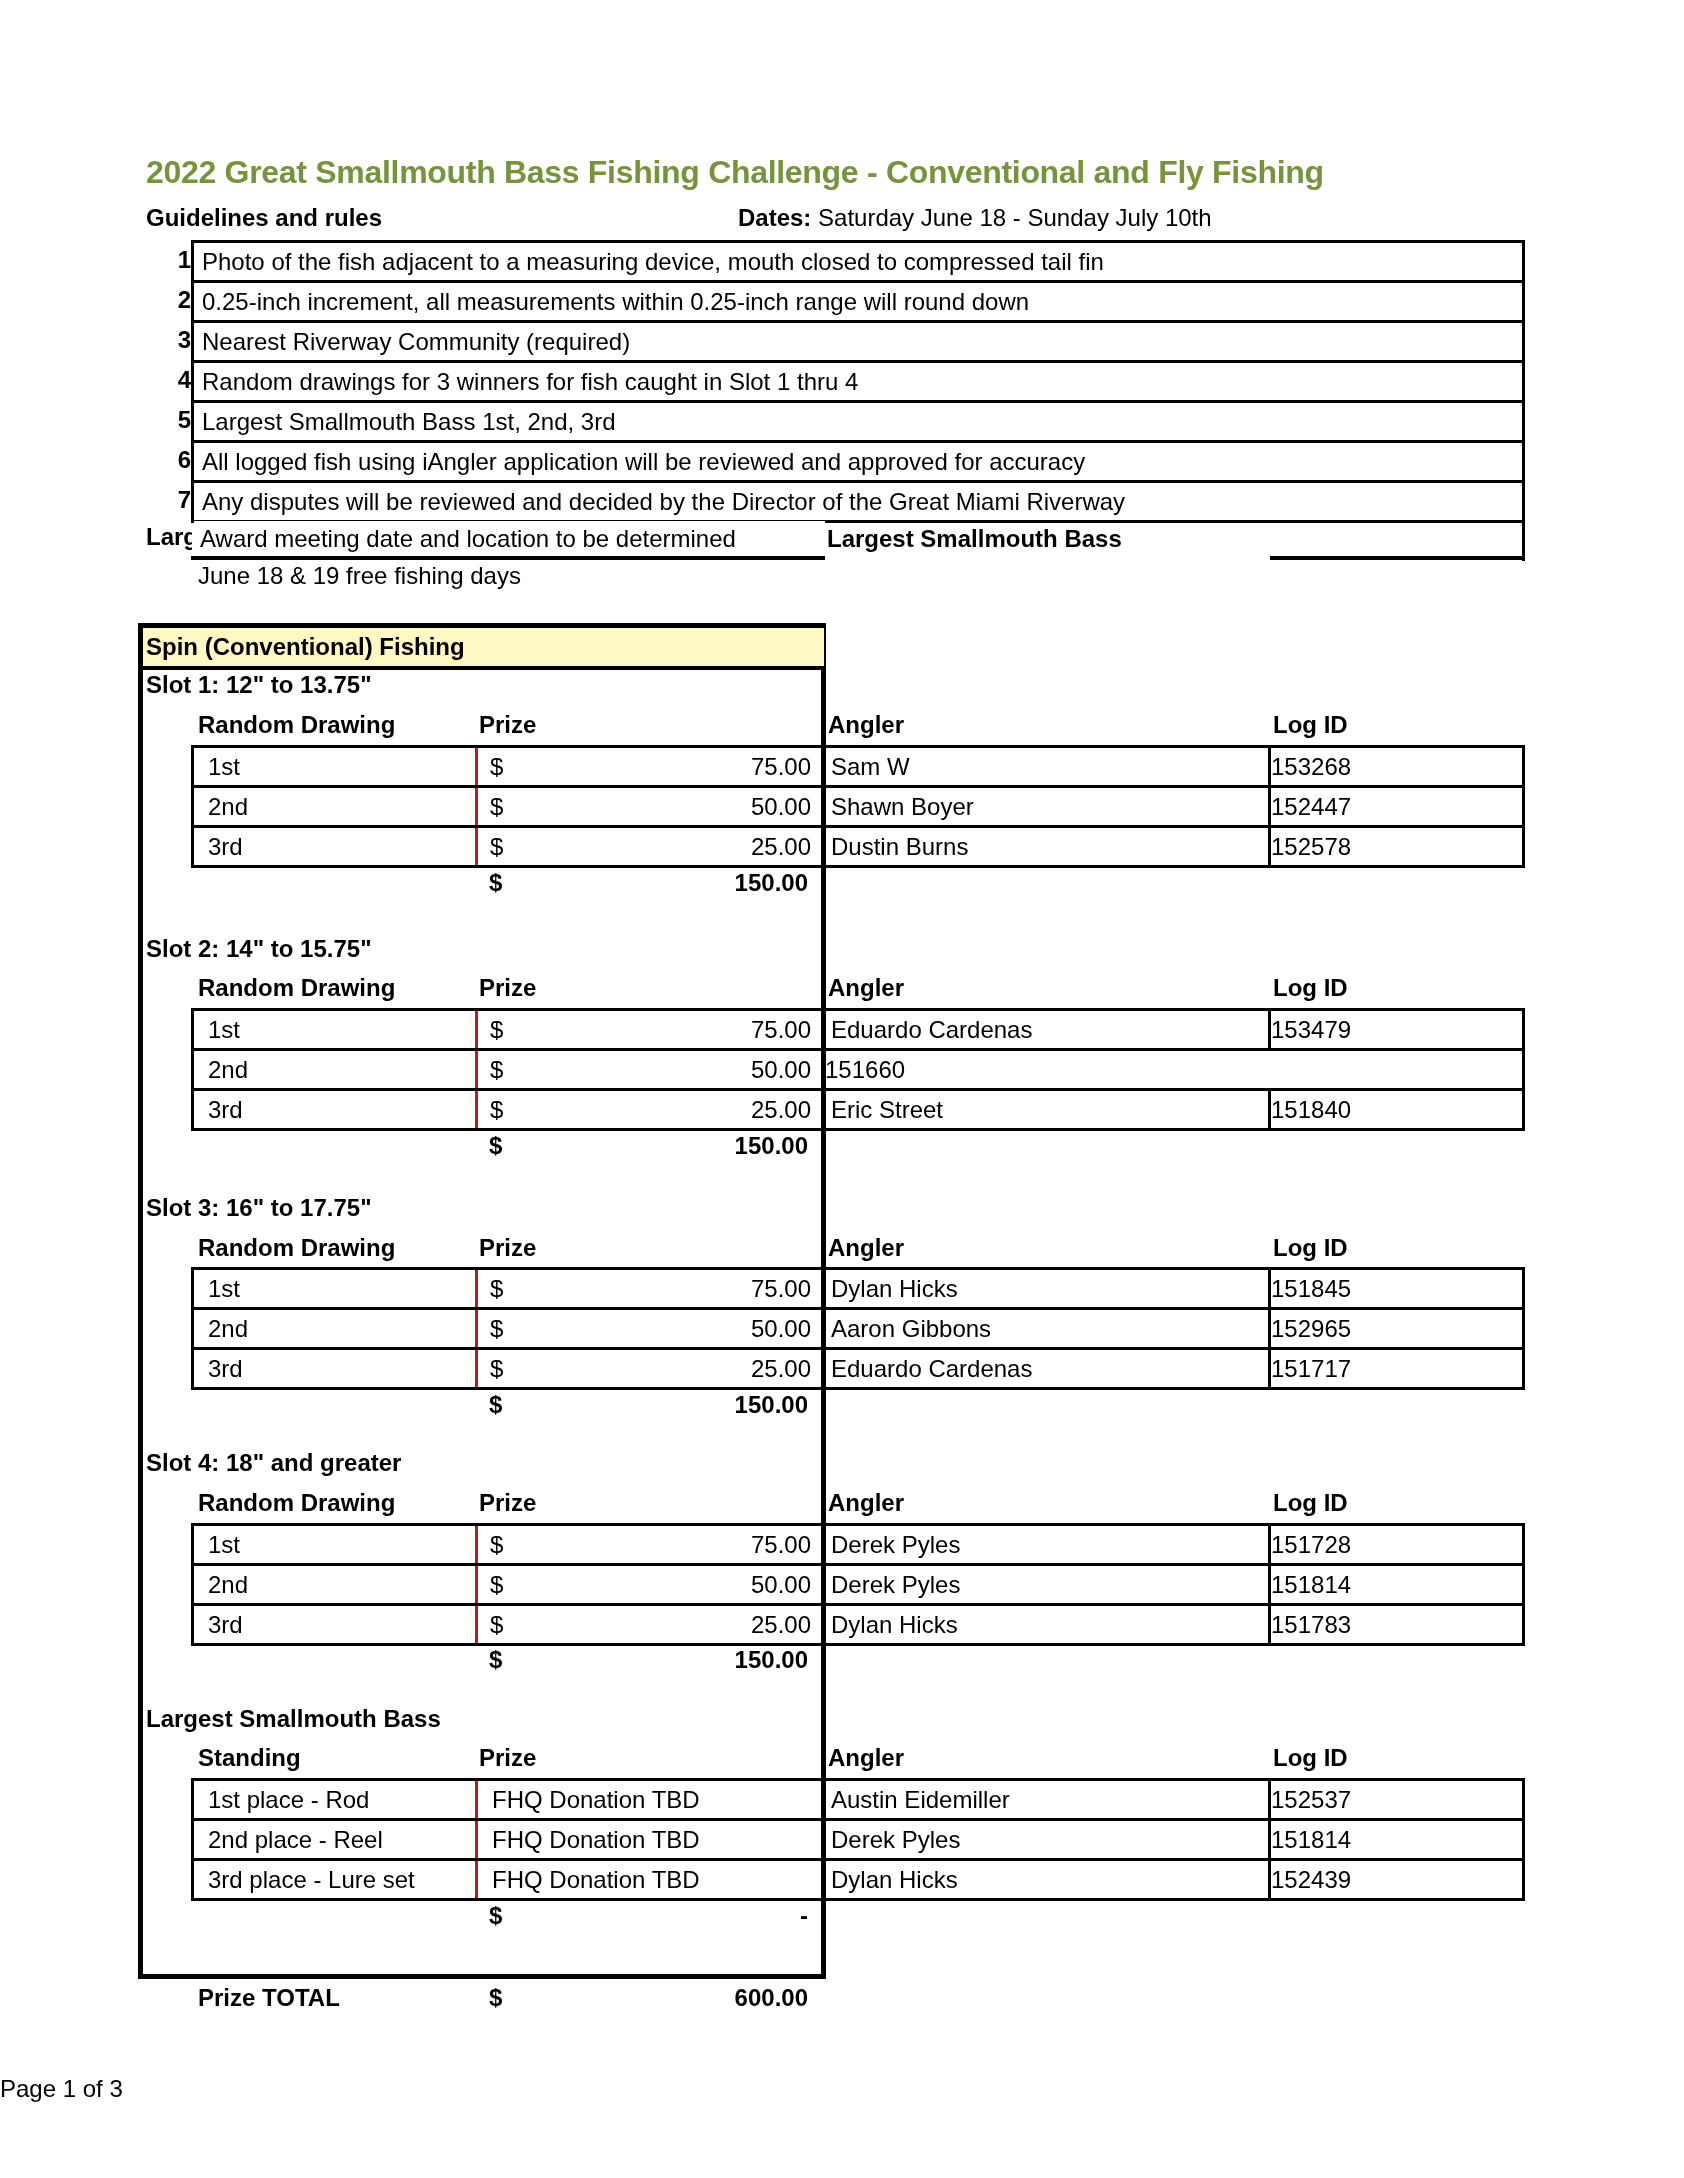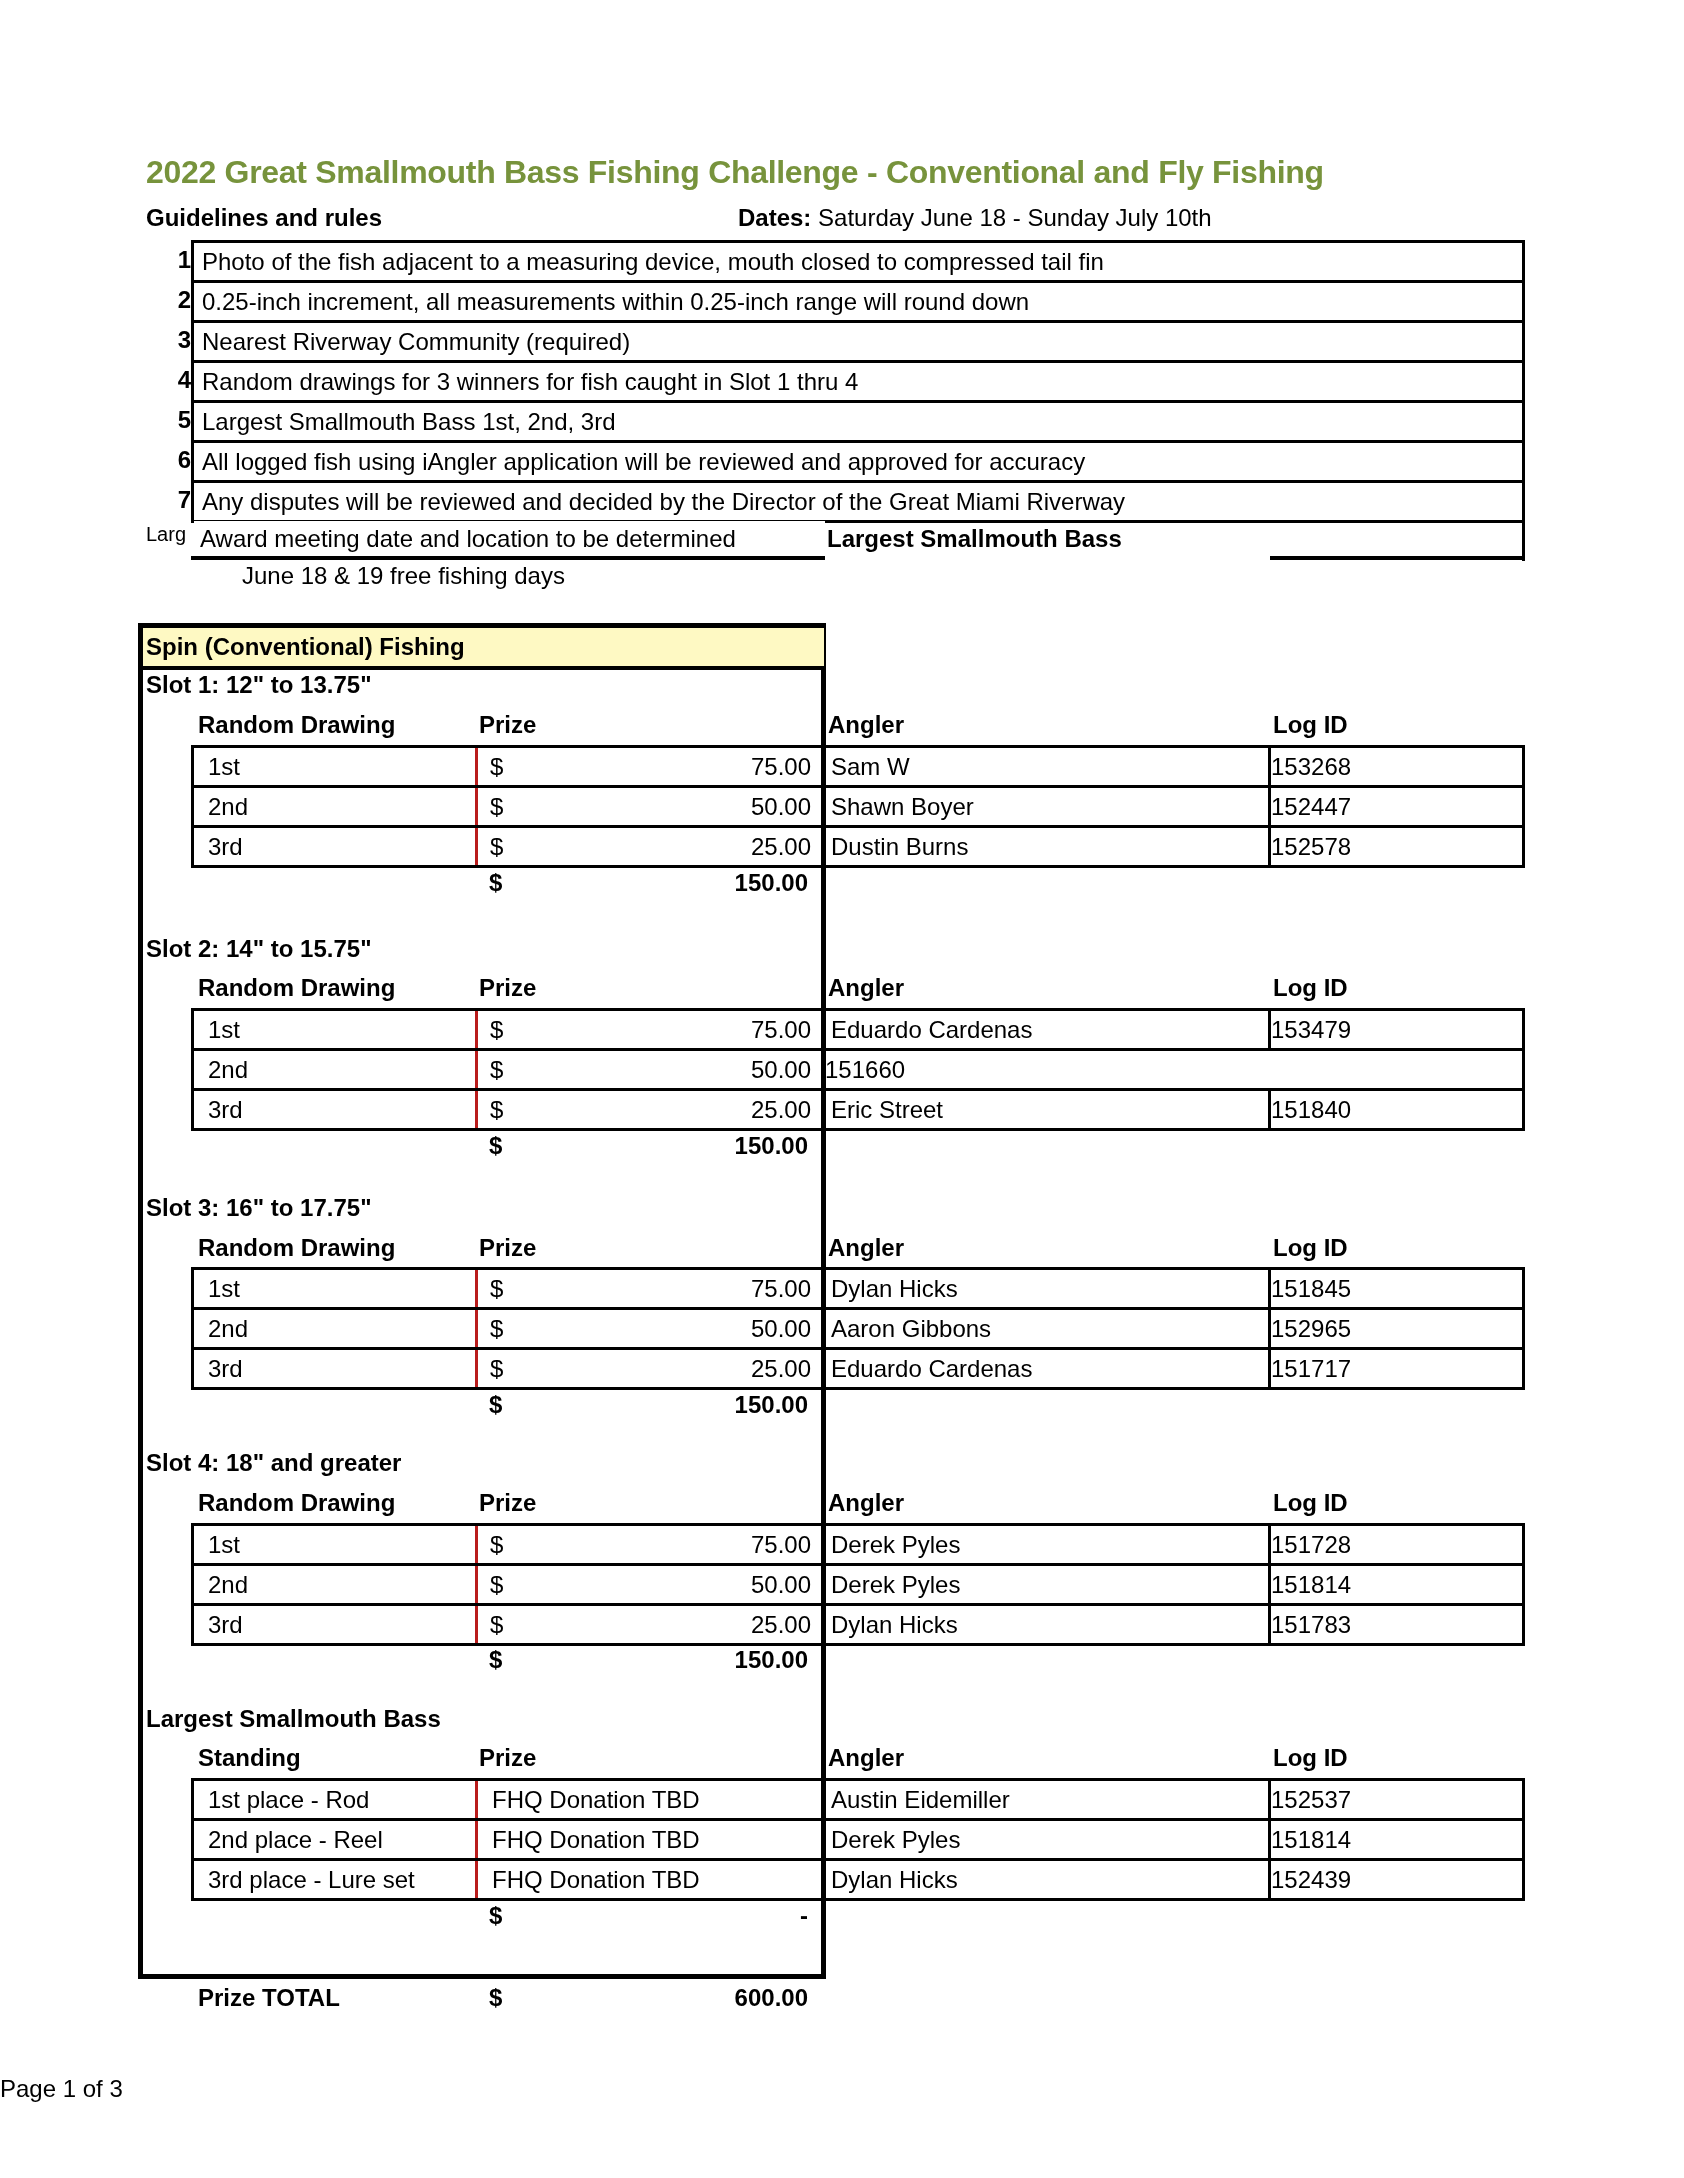--- a/index.html
+++ b/index.html
@@ -10,24 +10,24 @@
   .guidelines { left:146px; top:204px; font-size:24px; font-weight:bold; white-space:nowrap; }
   .dates { left:738px; top:204px; font-size:24px; white-space:nowrap; }
   .dates b { font-weight:bold; }
   .rules-nums { left:149px; top:240px; width:42px; }
   .rule-num { height:40px; line-height:40px; font-size:24px; font-weight:bold; text-align:right; }
   .rules-box { left:191px; top:240px; width:1334px; border:3px solid #000; border-bottom:none; box-sizing:border-box; }
   .rule-row { height:40px; line-height:38px; font-size:24px; border-bottom:3px solid #000; padding-left:8px; box-sizing:border-box; white-space:nowrap; overflow:hidden; }
   .rules-bottom-a { left:191px; top:556px; width:634px; height:4px; background:#000; }
   .rules-bottom-b { left:1270px; top:556px; width:254px; height:4px; background:#000; }
   .rules-right-last { left:1522px; top:521px; width:3px; height:40px; background:#000; }
-  .larg-overlap { left:146px; top:523px; font-size:20px; font-weight:normal; width:46px; overflow:hidden; white-space:nowrap; }
+  .larg-overlap { left:146px; top:523px; font-size:24px; font-weight:bold; width:46px; overflow:hidden; white-space:nowrap; }
   .award-overlay { left:194px; top:521px; width:631px; height:36px; overflow:hidden; white-space:nowrap; font-size:24px; line-height:36px; padding-left:6px; box-sizing:border-box; background:#fff; }
   .largest-overlay { left:827px; top:521px; font-size:24px; line-height:36px; font-weight:bold; white-space:nowrap; }
-  .free-days { left:198px; top:562px; font-size:24px; white-space:nowrap;margin-left:44px; }
+  .free-days { left:198px; top:562px; font-size:24px; white-space:nowrap; }
 
   .spin-box { left:138px; top:623px; width:688px; height:1356px; border:5px solid #000; box-sizing:border-box; }
   .spin-header { left:143px; top:628px; width:678px; height:38px; background:#fef9c3; border-bottom:4px solid #000; font-size:24px; font-weight:bold; line-height:38px; padding-left:3px; box-sizing:content-box; white-space:nowrap; }
 
   .slot-label { left:146px; font-size:24px; font-weight:bold; white-space:nowrap; }
   .col-head { font-size:24px; font-weight:bold; white-space:nowrap; }
   .grid { left:191px; width:1334px; border:3px solid #000; box-sizing:border-box; }
   .grow { display:flex; height:40px; box-sizing:border-box; border-bottom:3px solid #000; font-size:24px; line-height:37px; }
   .grow:last-child { border-bottom:none; height:37px; }
   .c1 { width:284px; border-right:3px solid #b91c1c; padding-left:14px; box-sizing:border-box; white-space:nowrap; overflow:hidden; }

